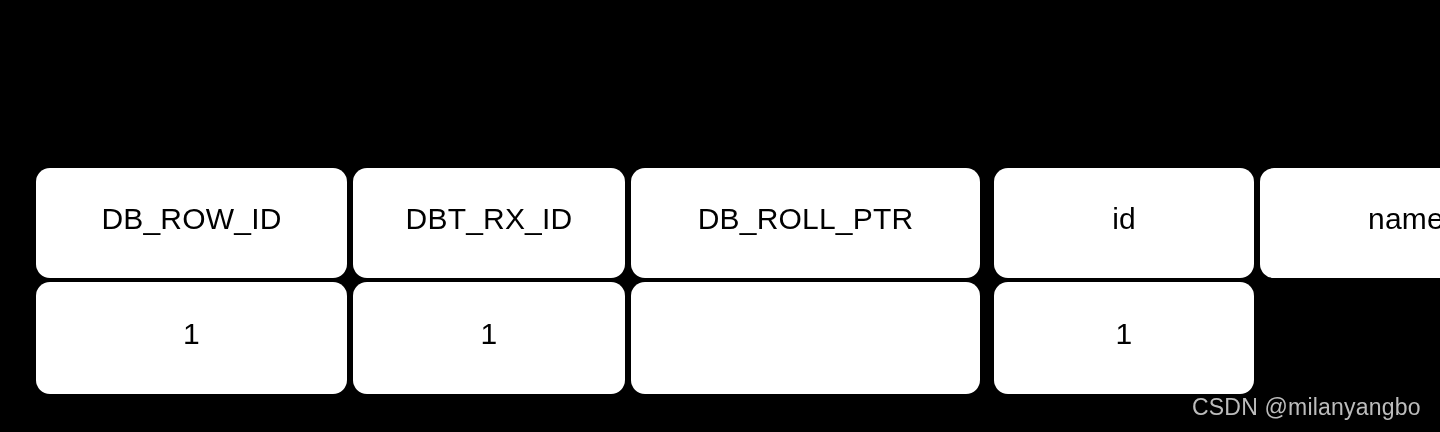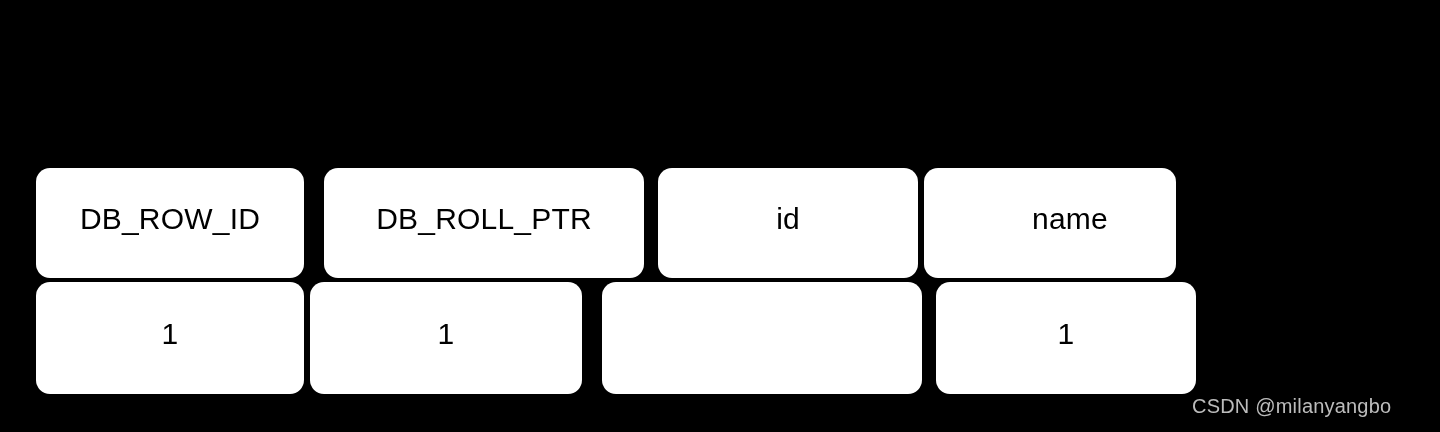--- a/index.html
+++ b/index.html
@@ -40,47 +40,48 @@
     color: #000000;
     font-size: 30px;
     line-height: 1;
     letter-spacing: 0.2px;
     padding-bottom: 8px;
     flex: 0 0 auto;
     overflow: hidden;
   }
 
   
-  .col-0 { width: 268px; }
+  .col-0 { width: 311px; }
   .col-1 { width: 272px; margin-left: 6px; }
-  .col-2 { width: 320px; margin-left: 20px; }
+  .col-2 { width: 349px; margin-left: 6px; }
   .col-3 { width: 260px; margin-left: 14px; }
   .col-4 { width: 252px; margin-left: 6px; padding-left: 40px; }
 
   .cell.empty { font-size: 0; }
 
   #watermark {
     position: absolute;
     left: 1192px;
     top: 396px;
-    font-size: 20px;
+    font-size: 23px;
     line-height: 1;
     color: #d6d6d6;
     opacity: 0.88;
     white-space: nowrap;
     letter-spacing: 0.2px;
   }
 </style>
 </head>
 <body>
 
 <div id="table-diagram">
 
   <div class="table-row header-row">
     <div class="cell col-0">DB_ROW_ID</div>
+    <div class="cell col-1">DBT_RX_ID</div>
     <div class="cell col-2">DB_ROLL_PTR</div>
     <div class="cell col-3">id</div>
     <div class="cell col-4">name</div>
   </div>
 
   <div class="table-row data-row">
     <div class="cell col-0">1</div>
     <div class="cell col-1">1</div>
     <div class="cell col-2 empty"></div>
     <div class="cell col-3">1</div>

